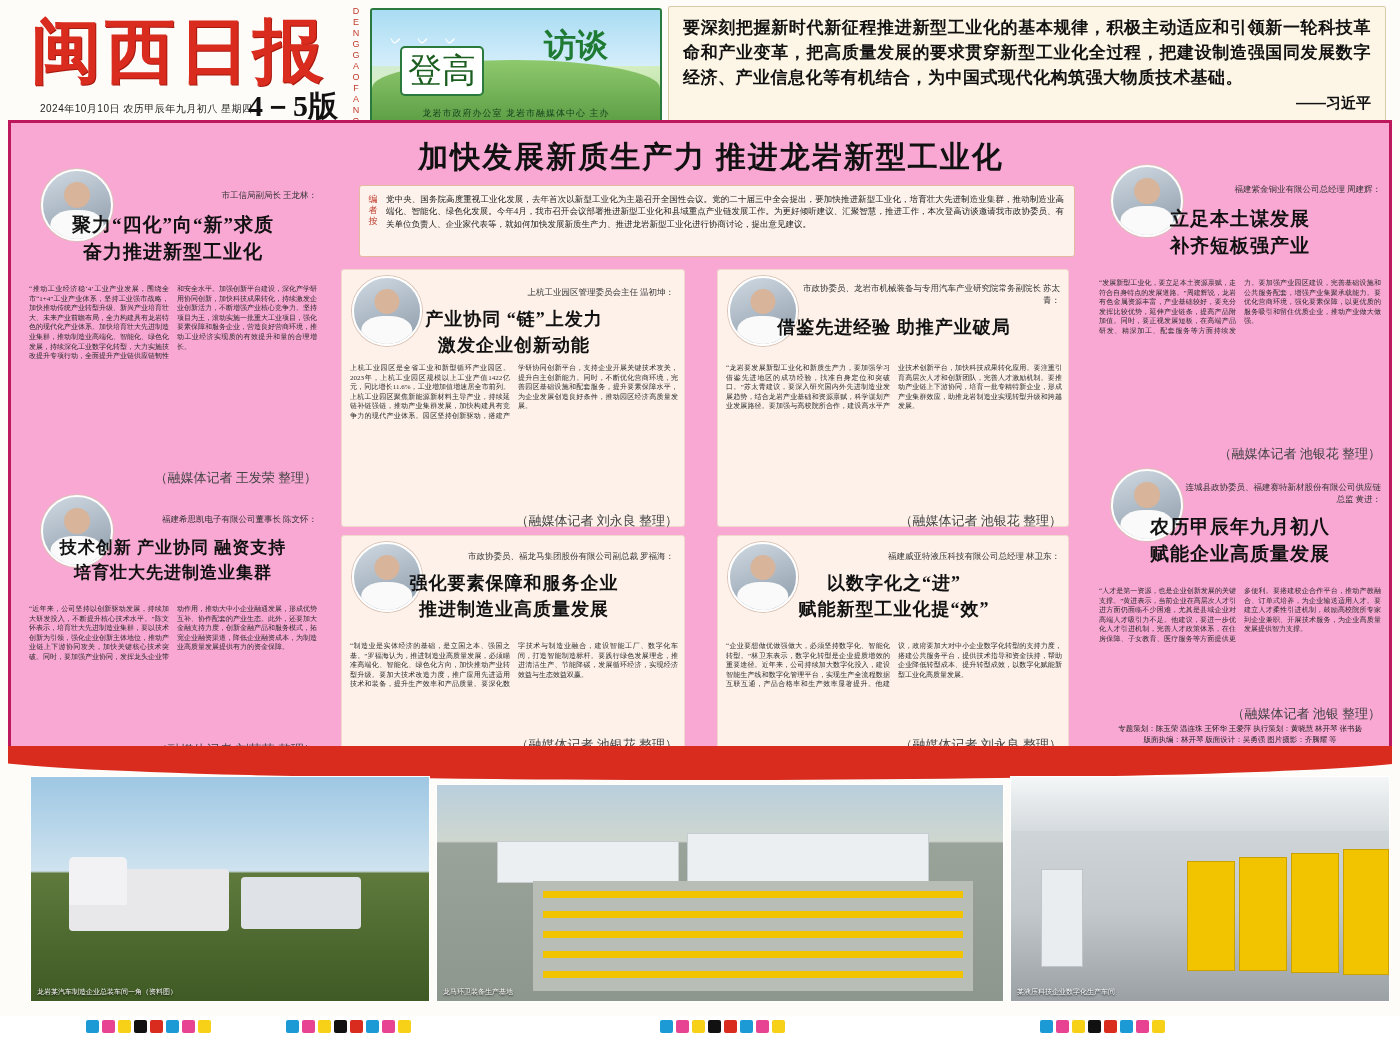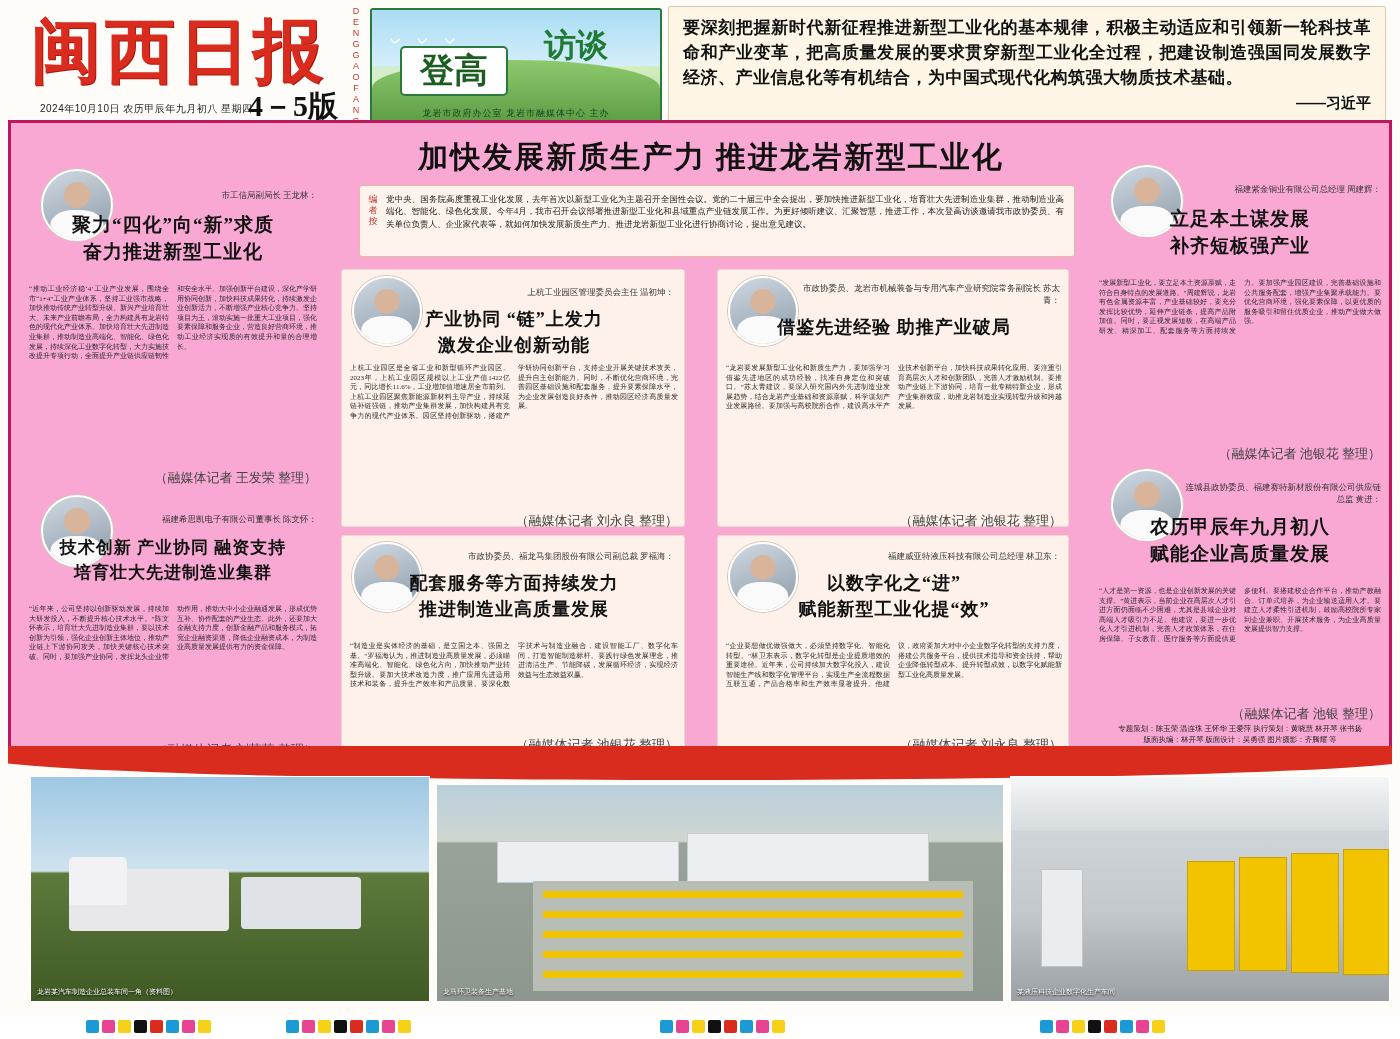--- a/index.html
+++ b/index.html
@@ -46,22 +46,22 @@
     background:linear-gradient(175deg,#bfe3f5 0%,#d7efc5 55%,#a9d98a 100%);
   }
   .colhead .sky{position:absolute;left:0;top:0;width:100%;height:56px;
     background:linear-gradient(180deg,#a9dcf3 0%,#d5eefb 100%);}
   .colhead .hills{position:absolute;left:0;bottom:0;width:100%;height:62px;
     background:linear-gradient(180deg,#8fc96e 0%,#5d9e45 100%);
     border-radius:50% 50% 0 0 / 28px 28px 0 0;}
   .colhead .birds{position:absolute;left:18px;top:22px;color:#fff;font-size:13px;letter-spacing:6px;}
   .colhead .t1{
     position:absolute;left:30px;top:38px;
-    font-family:"Liberation Serif", serif;font-weight:bold;font-size:34px;
-    color:#1b5e20;background:#fff;padding:0 18px;border-radius:3px;
+    font-family:"Liberation Serif", serif;font-weight:normal;font-size:34px;
+    color:#1b5e20;background:#fff;padding:0 6px;border-radius:3px;
     box-shadow:0 0 0 2px #2b7a3d;
   }
   .colhead .t2{
     position:absolute;left:150px;top:18px;
     font-family:"Liberation Serif", serif;font-weight:bold;font-size:32px;
     color:#1f7a33;line-height:34px;text-align:center;width:108px;
   }
   .colhead .sponsor{
     position:absolute;left:0;bottom:2px;width:100%;
     text-align:center;font-size:9px;color:#17431f;letter-spacing:1px;
@@ -255,21 +255,21 @@
       <div class="credit" style="position:absolute;left:8px;top:242px;width:328px;">（融媒体记者 刘永良 整理）</div>
     </div>
 
     <div class="card tint" style="left:330px;top:412px;width:344px;height:216px;padding:8px;">
       <div class="photo" style="left:10px;top:6px;width:66px;height:66px;">
         <div class="head"></div>
           <div class="body blue"></div>
       </div>
       <div class="byline" style="position:absolute;left:84px;top:14px;width:248px;">市政协委员、福龙马集团股份有限公司副总裁 罗福海：</div>
       <div class="title" style="position:absolute;left:0;top:34px;width:344px;font-size:18px;line-height:26px;">
-        <div>配套服务等方面持续发力</div>
+        <div>强化要素保障和服务企业</div>
         <div>推进制造业高质量发展</div>
       </div>
       <div class="body-text" style="position:absolute;left:8px;top:96px;width:328px;height:104px;column-count:2;">“制造业是实体经济的基础，是立国之本、强国之基。”罗福海认为，推进制造业高质量发展，必须瞄准高端化、智能化、绿色化方向，加快推动产业转型升级。要加大技术改造力度，推广应用先进适用技术和装备，提升生产效率和产品质量。要深化数字技术与制造业融合，建设智能工厂、数字化车间，打造智能制造标杆。要践行绿色发展理念，推进清洁生产、节能降碳，发展循环经济，实现经济效益与生态效益双赢。</div>
       <div class="credit" style="position:absolute;left:8px;top:200px;width:328px;">（融媒体记者 池银花 整理）</div>
     </div>
 
     <div class="card tint" style="left:706px;top:146px;width:352px;height:258px;padding:8px;">
       <div class="photo" style="left:10px;top:6px;width:66px;height:66px;">
         <div class="head"></div>
           <div class="body"></div>

